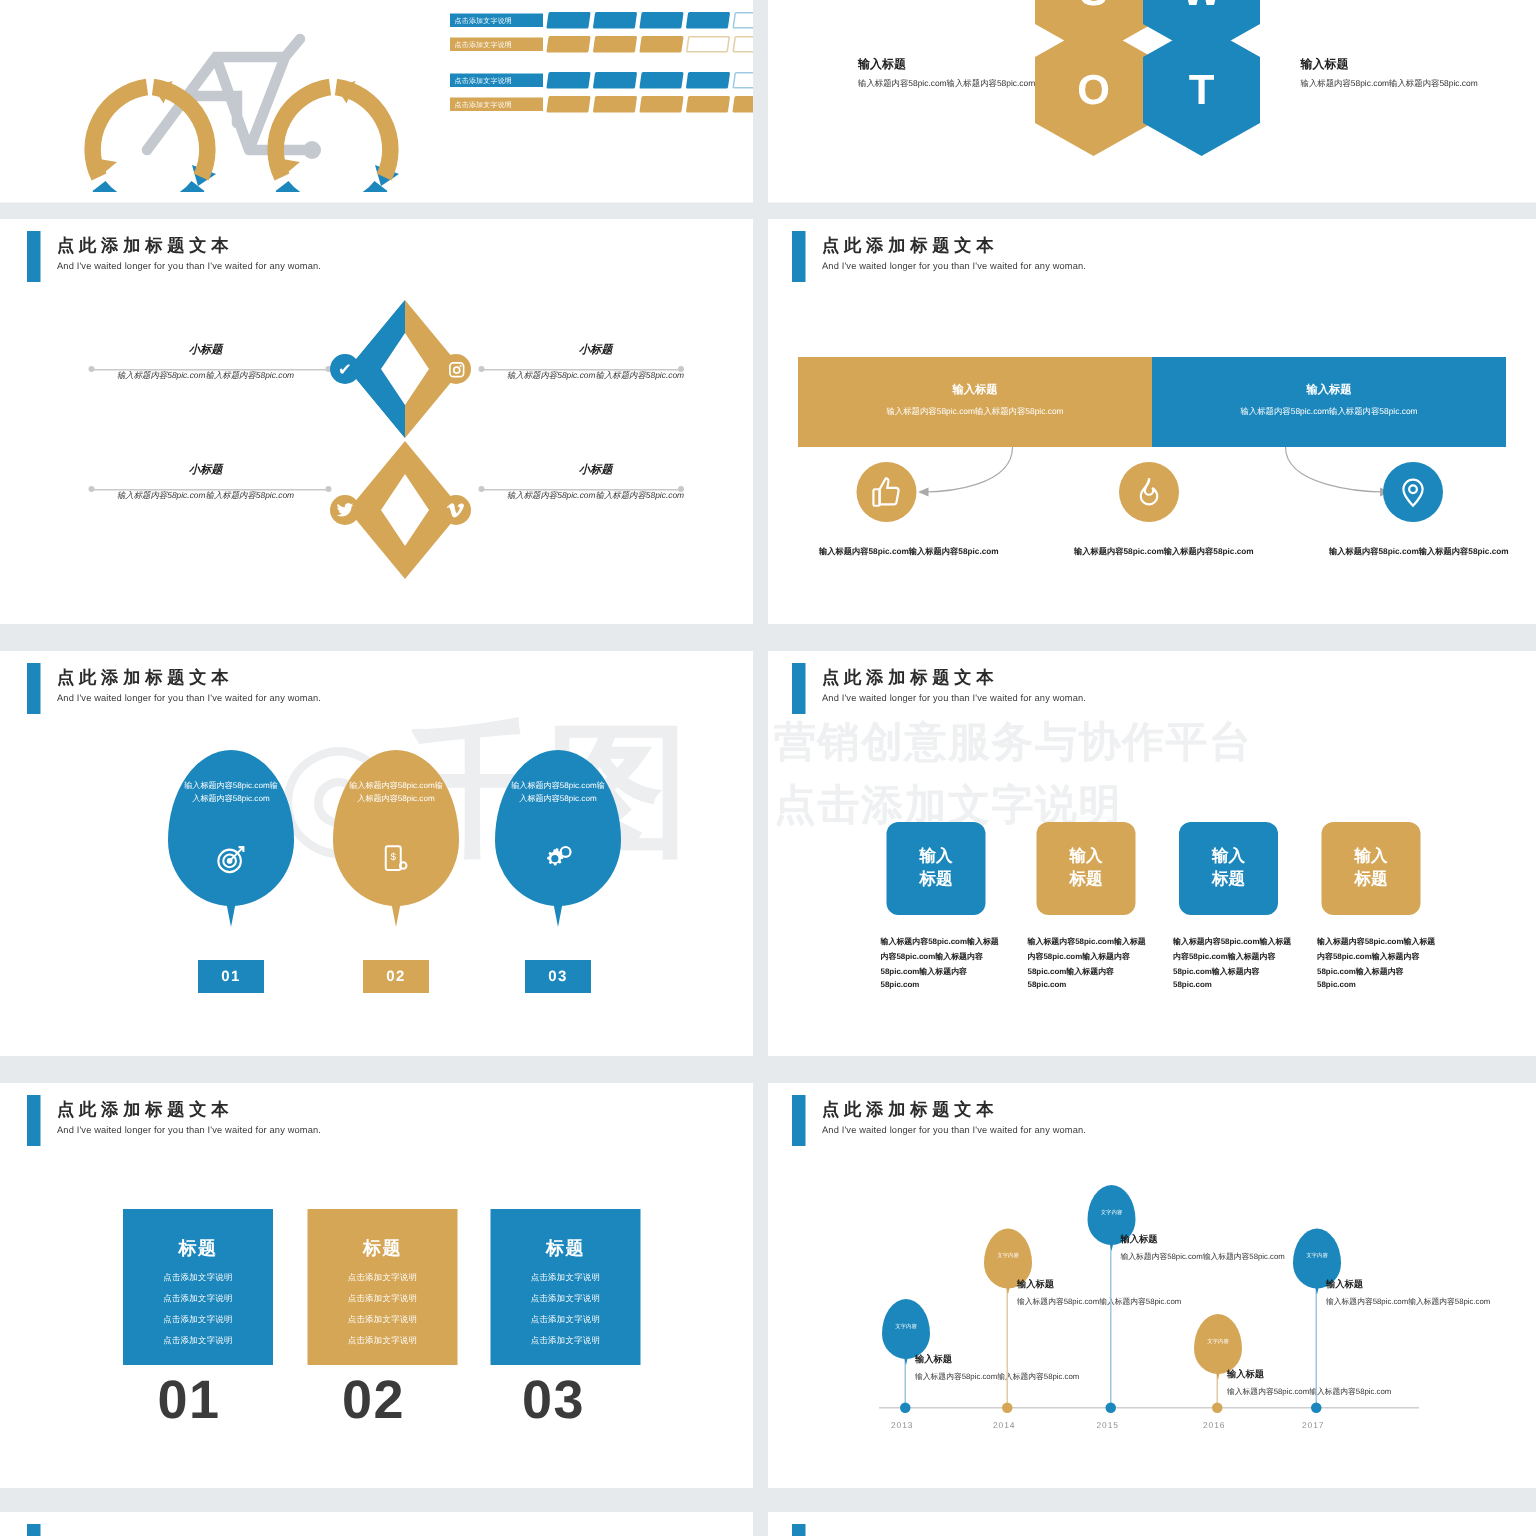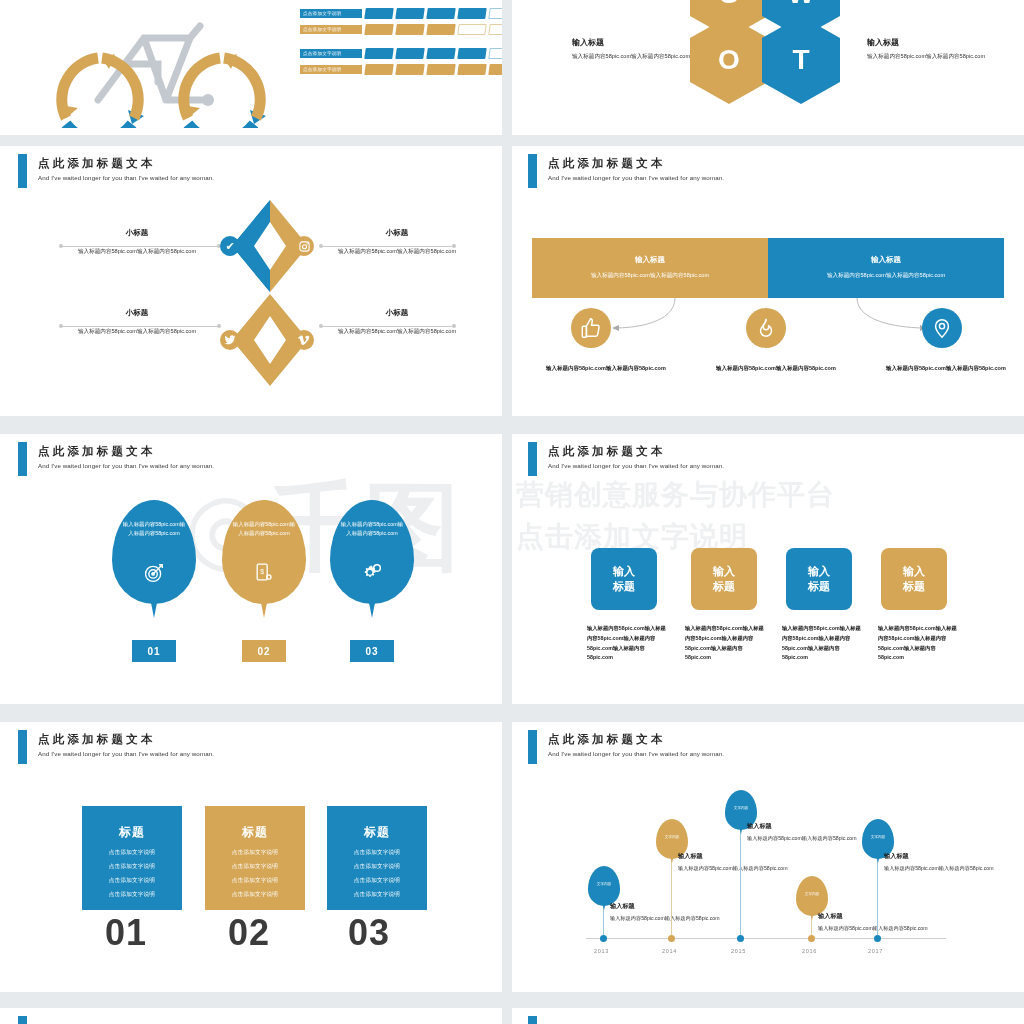--- a/index.html
+++ b/index.html
@@ -79,21 +79,21 @@
   .swot-side .d{ font-size:5.6px; color:#333; line-height:1.75; }
 
   
   .dia-col{ position:absolute; left:216px; top:52px; width:108px; height:190px; }
   .dline{ position:absolute; height:1px; background:#c9c9c9; }
   .dline::before,.dline::after{
     content:""; position:absolute; top:-2px; width:4px; height:4px;
     border-radius:50%; background:#c9c9c9;
   }
   .dline::before{ left:-1px; } .dline::after{ right:-1px; }
-  .dcap{ position:absolute; width:150px; }
+  .dcap{ position:absolute; width:150px;font-style:italic; }
   .dcap .t{ font-size:7.5px; font-weight:bold; color:#1d1d1d; margin-bottom:8px;}
   .dcap .d{ font-size:5.6px; color:#333; line-height:1.85; }
   .dcap.l{ text-align:center; } .dcap.r{ text-align:center; }
   .sico{
     position:absolute; width:20px; height:20px; border-radius:50%;
     display:flex; align-items:center; justify-content:center;
     color:#fff; font-size:11px;
   }
 
   

